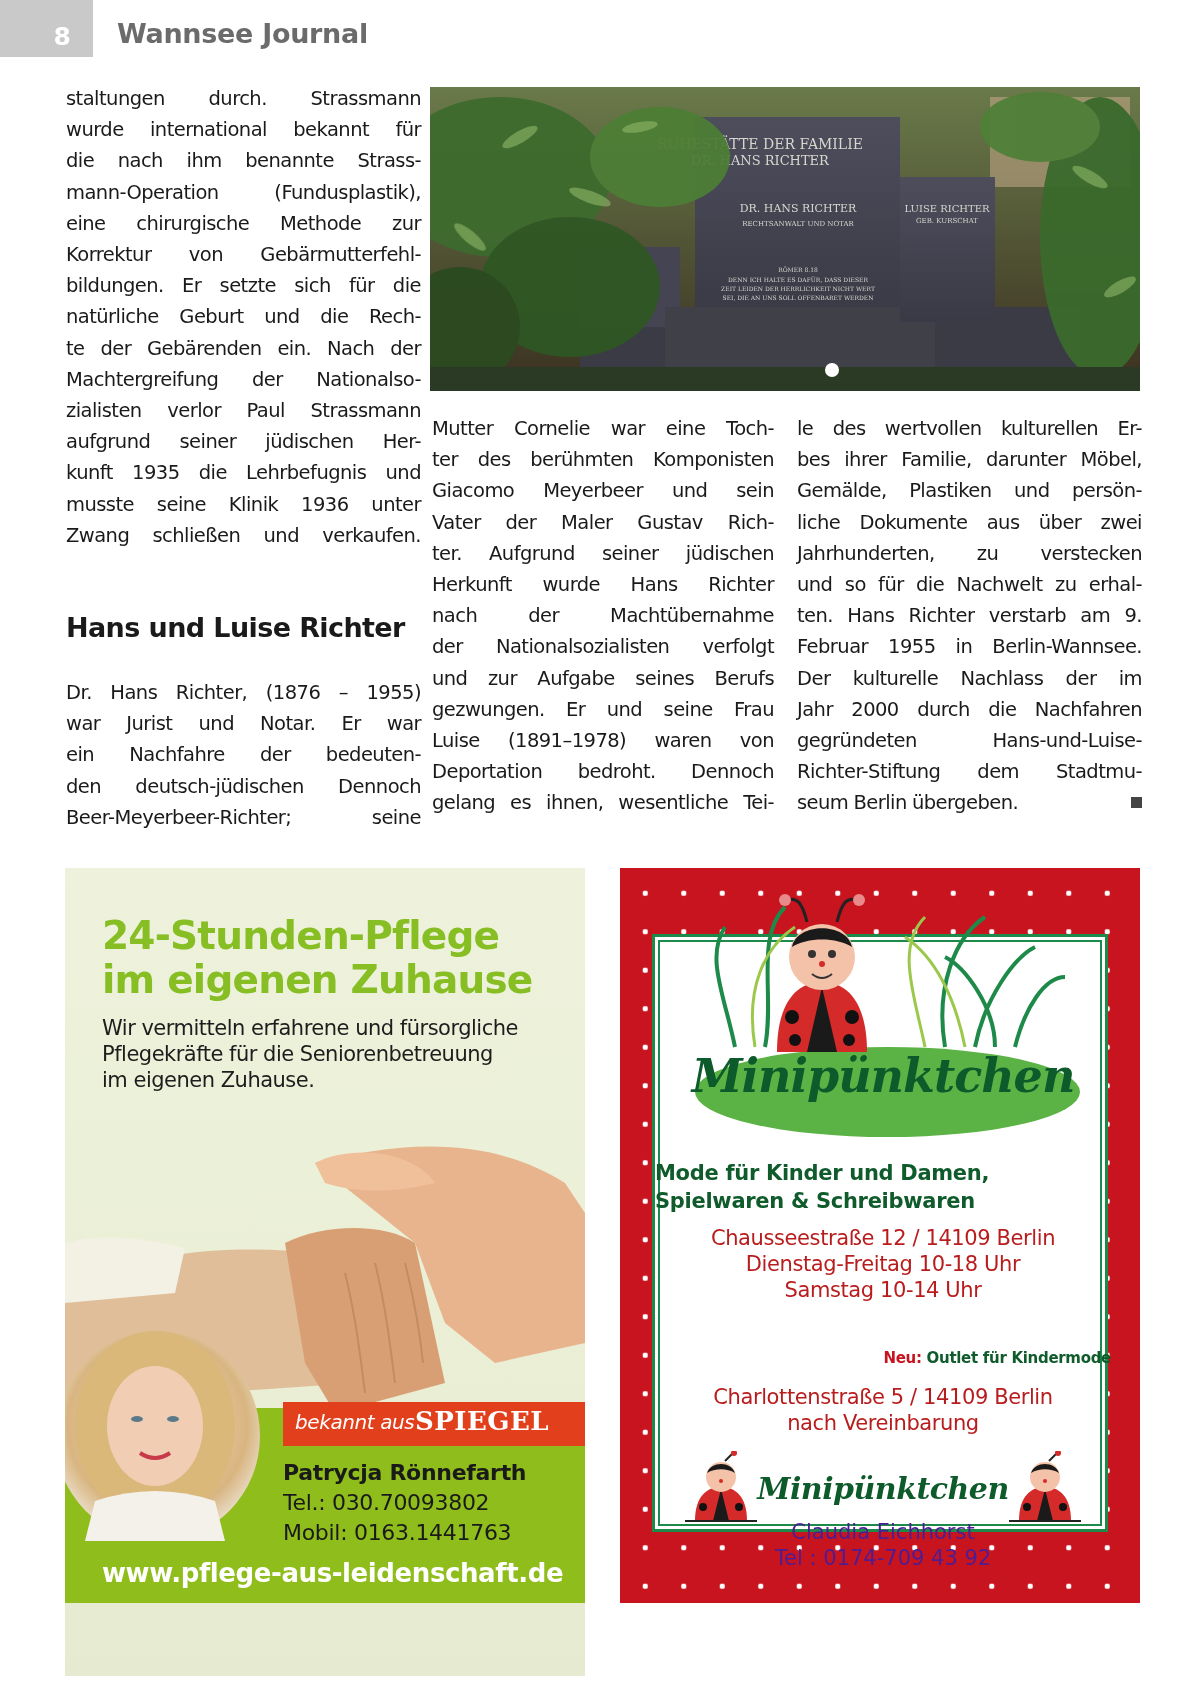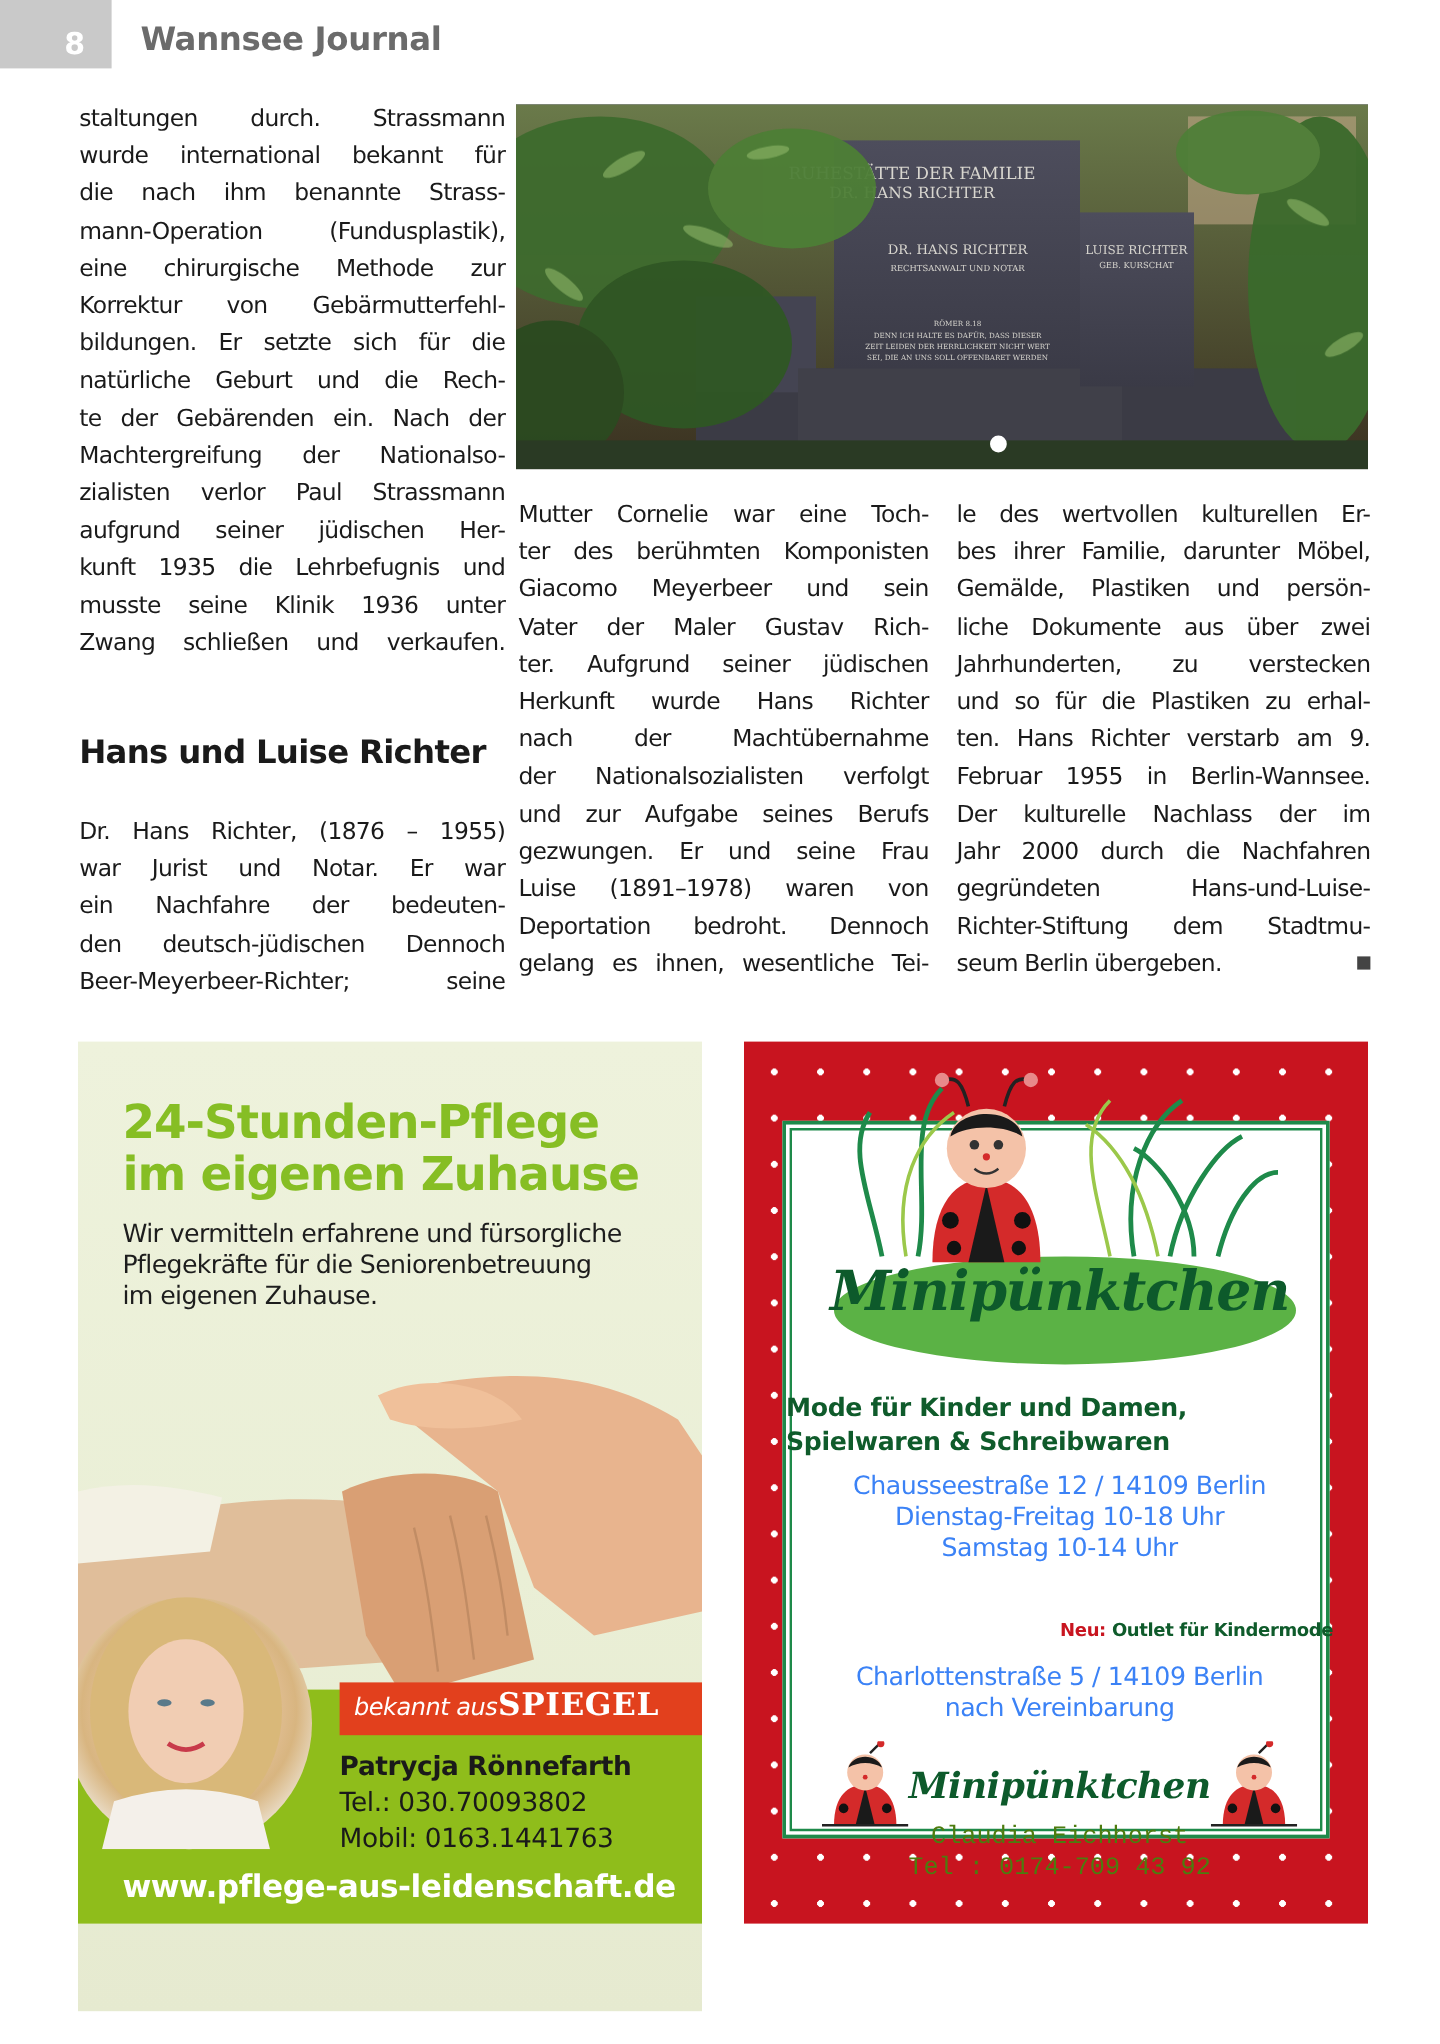--- a/index.html
+++ b/index.html
@@ -26,28 +26,28 @@
   .ad-left .contact { position: absolute; left: 218px; top: 590px; font-size: 22px; line-height: 30px; color: #1a1a1a; letter-spacing: -0.3px; }
   .ad-left .contact .name { font-weight: bold; }
   .ad-left .url { position: absolute; left: 37px; top: 690px; color: #ffffff; font-weight: bold; font-size: 26px; letter-spacing: -0.4px; }
   .portrait-bg { position: absolute; left: -10px; top: 463px; width: 205px; height: 210px; border-radius: 50%; background: radial-gradient(circle at 50% 45%, #f3d9c4 0%, #e9c7a6 35%, #d8b580 58%, #efe8dc 78%); }
   .hands { position: absolute; left: 0; top: 255px; width: 520px; height: 290px; }
   .ad-right { position: absolute; left: 620px; top: 868px; width: 520px; height: 735px; background-color: #c8141f; background-image: radial-gradient(circle, #ffffff 2.6px, transparent 3px); background-size: 38.5px 38.5px; background-position: 6px 6px; }
   .ad-right .inner { position: absolute; left: 32px; top: 66px; width: 456px; height: 598px; background: #ffffff; border: 3px solid #1e8a4a; box-shadow: inset 0 0 0 3px #ffffff, inset 0 0 0 5px #1e8a4a; }
   .ad-right .logo-oval { position: absolute; left: 40px; top: 110px; width: 385px; height: 90px; border-radius: 50%; background: #5bb245; }
   .ad-right .logo-text { position: absolute; left: 0; width: 456px; top: 112px; text-align: center; font-family: "DejaVu Serif", serif; font-style: italic; font-weight: bold; font-size: 46px; color: #0d5a2b; letter-spacing: -1px; }
   .ad-right .tagline { position: absolute; left: 0; width: 456px; top: 222px; color: #0f5b2b; font-weight: bold; font-size: 21px; line-height: 28px; letter-spacing: -0.3px; }
-  .ad-right .info { position: absolute; left: 0; width: 456px; text-align: center; color: #3b82f6; font-size: 21px; line-height: 26px; letter-spacing: -0.4px; }
+  .ad-right .info { position: absolute; left: 0; width: 456px; text-align: center; color: #b91c1c; font-size: 21px; line-height: 26px; letter-spacing: -0.4px; }
   .ad-right .info1 { top: 288px; }
   .ad-right .outlet { position: absolute; left: 0; width: 456px; top: 412px; text-align: right; font-weight: bold; font-size: 15px; letter-spacing: -0.3px; }
   .outlet .neu { color: #c8141f; }
   .outlet .rest { color: #0f5b2b; }
   .ad-right .info2 { top: 447px; }
   .ad-right .small-logo { position: absolute; left: 0; width: 456px; top: 534px; text-align: center; font-family: "DejaVu Serif", serif; font-style: italic; font-weight: bold; font-size: 30px; color: #0d5a2b; letter-spacing: -0.5px; }
-  .ad-right .owner { position: absolute; left: 0; width: 456px; top: 582px; text-align: center; font-size: 21px; line-height: 26px; color: #4d7c0f; font-family: Liberation Mono, monospace; }
+  .ad-right .owner { position: absolute; left: 0; width: 456px; top: 582px; text-align: center; font-size: 21px; line-height: 26px; color: #4c1d95; }
   .bug { position: absolute; }
 </style>
 </head>
 <body>
 
 <div class="page-num">8</div>
 <div class="journal-title">Wannsee Journal</div>
 
 <div class="col col1">
   <span class="line">staltungen durch. Strassmann</span>
@@ -144,21 +144,21 @@
   <span class="line">Deportation bedroht. Dennoch</span>
   <span class="line">gelang es ihnen, wesentliche Tei-</span>
 </div>
 
 <div class="col col3">
   <span class="line">le des wertvollen kulturellen Er-</span>
   <span class="line">bes ihrer Familie, darunter Möbel,</span>
   <span class="line">Gemälde, Plastiken und persön-</span>
   <span class="line">liche Dokumente aus über zwei</span>
   <span class="line">Jahrhunderten, zu verstecken</span>
-  <span class="line">und so für die Plastiken zu erhal-</span>
+  <span class="line">und so für die Nachwelt zu erhal-</span>
   <span class="line">ten. Hans Richter verstarb am 9.</span>
   <span class="line">Februar 1955 in Berlin-Wannsee.</span>
   <span class="line">Der kulturelle Nachlass der im</span>
   <span class="line">Jahr 2000 durch die Nachfahren</span>
   <span class="line">gegründeten Hans-und-Luise-</span>
   <span class="line">Richter-Stiftung dem Stadtmu-</span>
   <span class="line last"><span>seum Berlin übergeben.</span><span class="end-mark"></span></span>
 </div>
 
 <div class="ad-left">

